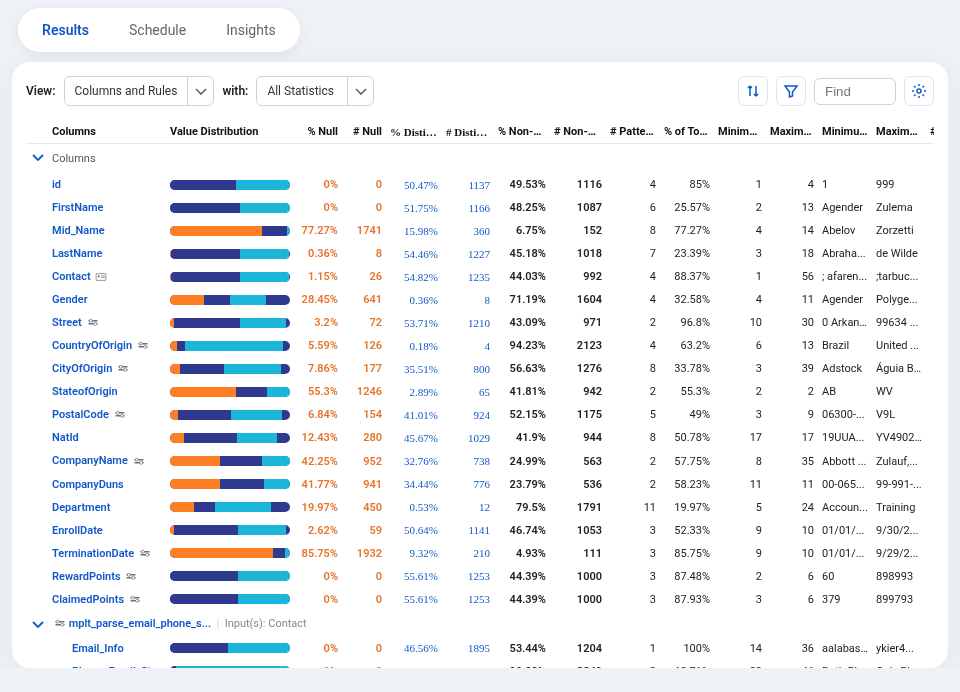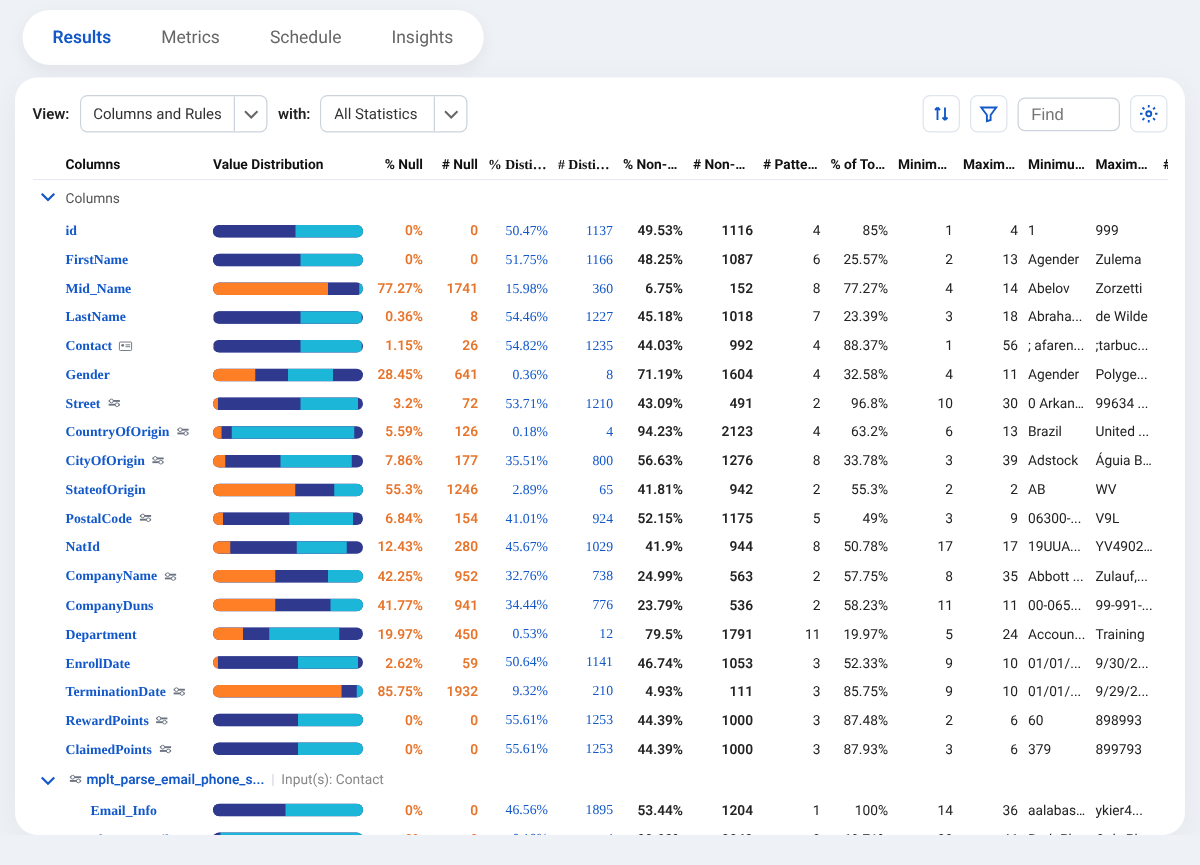--- a/index.html
+++ b/index.html
@@ -19,21 +19,21 @@
   .select .caret { width:26px; height:28px; display:flex; align-items:center; justify-content:center; border-left:1px solid #ccd3dc; color:#666;}
   .spacer { flex:1; }
   .iconbtn { width:30px; height:30px; border:1px solid #dfe5ed; border-radius:6px; display:flex; align-items:center; justify-content:center; color:#1258c9; cursor:pointer; background:#fff;}
   .findbox { border:1px solid #ccd3dc; border-radius:6px; padding:5px 10px; width:82px; color:#888; background:#fff;}
   
   .grid { position:absolute; top:58px; left:14px; right:14px; bottom:0; overflow:auto;}
   .grid table { border-collapse:collapse; width:100%; table-layout:fixed;}
   .grid th, .grid td { padding:5px 4px; text-align:left; white-space:nowrap; overflow:hidden; text-overflow:ellipsis; font-size:11px; vertical-align:middle;}
   .grid th { color:#111; font-weight:700; border-bottom:1px solid #e6eaf0; position:sticky; top:0; background:#fff; z-index:2;}
   .grid th.r, .grid td.r { text-align:right;}
-  .colname { color:#1258c9; font-weight:600; cursor:pointer;font-family:Liberation Serif, serif;}
+  .colname { color:#1258c9; font-weight:600; cursor:pointer;}
   .orange { color:#e7742a; font-weight:600;}
   .bluelink { color:#1258c9;font-family:Liberation Serif, serif; }
   .bold { font-weight:600; color:#222;}
   .dim { color:#222;}
   .grouprow td { color:#555; background:#fff;}
   .grouprow .tri { color:#1258c9; display:inline-block; width:14px; cursor:pointer;}
   .innergroup td { color:#555; }
   .innergroup .rsname { color:#1258c9; font-weight:600;}
   .innergroup .inp { color:#888;}
   
@@ -52,21 +52,20 @@
 </style>
 </head>
 <body>
 <div class="app">
 
 
 
 
 <div class="tabbar" id="tabbar">
       <span class="tab active">Results</span>
-      <span class="tab">Metrics</span>
       <span class="tab">Schedule</span>
       <span class="tab">Insights</span>
     </div>
 
 
 <div class="panel">
 
   <div class="controls">
     <span class="lbl">View:</span>
     <span class="select">
@@ -315,21 +314,21 @@
                   <span class="d-null" style="left:0;width:3%"></span>
                   <span class="d-blue" style="left:3%;width:55.29%"></span>
                   <span class="d-cyan" style="left:58.29%;width:38.8%"></span>
                 </div>
               </td>
               <td class="r orange">3.2%</td>
               <td class="r orange">72</td>
               <td class="r bluelink">53.71%</td>
               <td class="r bluelink">1210</td>
               <td class="r bold">43.09%</td>
-              <td class="r bold">491</td>
+              <td class="r bold">971</td>
               <td class="r dim">2</td>
               <td class="r dim">96.8%</td>
               <td class="r dim">10</td>
               <td class="r dim">30</td>
               <td class="dim">0 Arkan...</td>
               <td class="dim">99634 ...</td>
               <td class="r dim">0</td>
             </tr>
             <tr>
               <td></td>

